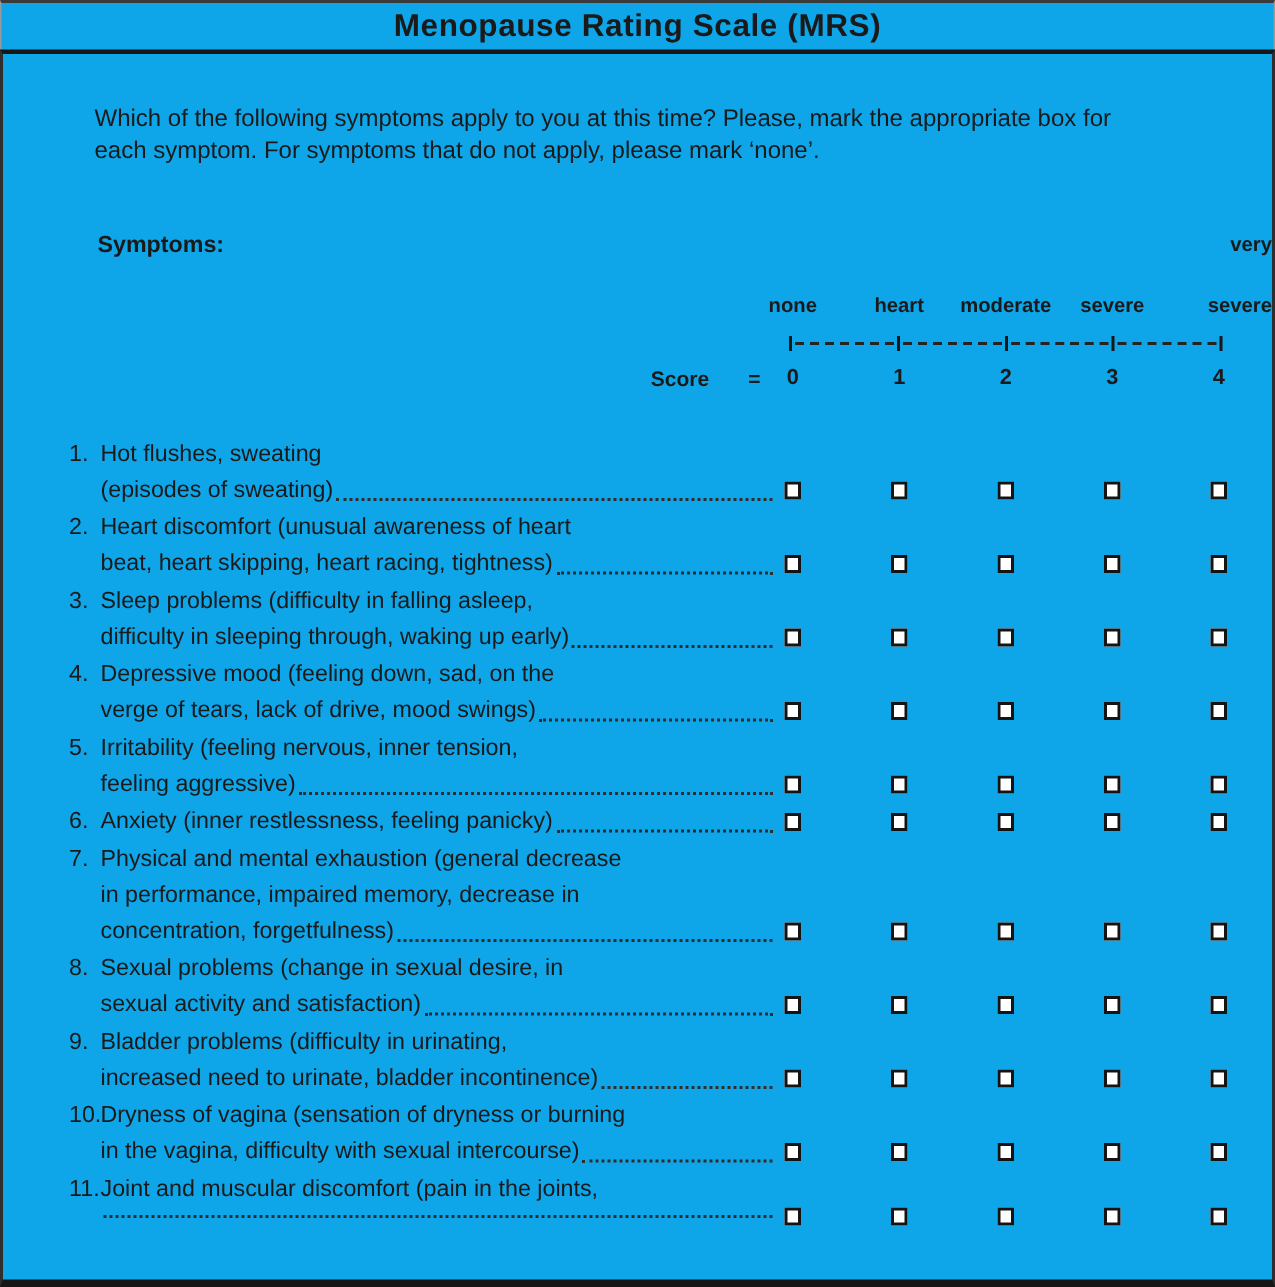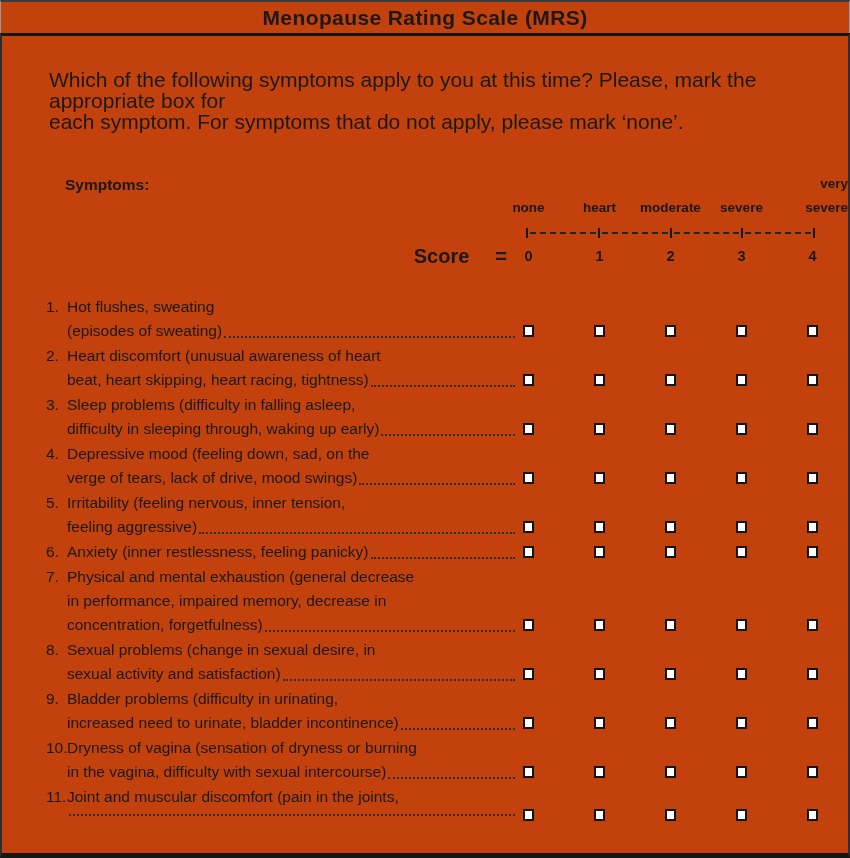--- a/index.html
+++ b/index.html
@@ -3,21 +3,21 @@
 <meta charset="utf-8">
 <style>
   * { box-sizing: border-box; margin: 0; padding: 0; }
   html, body { background: #ffffff; }
   body { font-family: "Liberation Sans", sans-serif; color: #1a1a1a; }
 
   .sheet {
     position: relative;
     width: 850px;
     height: 858px;
-    background: #c2410c;
+    background: #0ea5e9;
     overflow: hidden;
   }
 
   
   .title-band {
     height: 33px;
     border-top: 2px solid #3a3a3a;
     border-left: 1px solid #9a9a9a;
     border-right: 1px solid #9a9a9a;
     display: flex;
@@ -35,22 +35,22 @@
   .main-box {
     height: 825px;
     border-left: 2px solid #2e2e2e;
     border-right: 2px solid #2e2e2e;
     border-top: 3px solid #161616;
     border-bottom: 5px solid #161616;
     overflow: hidden;
   }
 
   .instructions {
-    margin: 33px 40px 0 47px;
-    font-size: 21px;
+    margin: 33px 40px 0 61px;
+    font-size: 16px;
     line-height: 21px;
   }
 
   
   .hrow { display: flex; }
   .hspacer { flex: 1; }
   .hcell {
     width: 71px;
     flex: none;
     text-align: center;
@@ -59,39 +59,39 @@
   }
   .hcell.right { text-align: right; }
 
   .rowA { margin-top: 44px; height: 20px; align-items: flex-start; }
   .symptoms-heading {
     padding-left: 63px;
     font-weight: bold;
     font-size: 15.5px;
     flex: none;
   }
-  .rowB { margin-top: 4px; height: 20px; }
+  .rowB { margin-top: 21px; height: 20px; }
   .rowC { margin-top: 7px; height: 12px; align-items: center; }
   .scale {
     width: 355px;
     flex: none;
     display: flex;
     align-items: center;
     padding: 0 33px;
     height: 12px;
   }
   .tick { width: 2px; height: 10px; background: #181818; flex: none; }
   .dashseg {
     flex: 1;
     height: 0;
     border-bottom: 2px dashed #242424;
     margin: 0 2px;
   }
   .rowD { margin-top: 7px; height: 20px; align-items: center; }
-  .score-zone { flex: 1; text-align: right; font-weight: bold; font-size: 20px; }
+  .score-zone { flex: 1; text-align: right; font-weight: bold; font-size: 14px; }
   .score-eq { margin-left: 12px; position: relative; left: 14px; }
   .rowD .hcell { font-size: 14.5px; }
 
   
   .items { margin-top: 29px; padding-left: 44px; }
   .item { margin-bottom: 1px; }
   .line { display: flex; line-height: 24px; font-size: 15.5px; }
   .num { width: 21px; flex: none; }
   .txt { flex: none; white-space: pre; }
   .leader {

